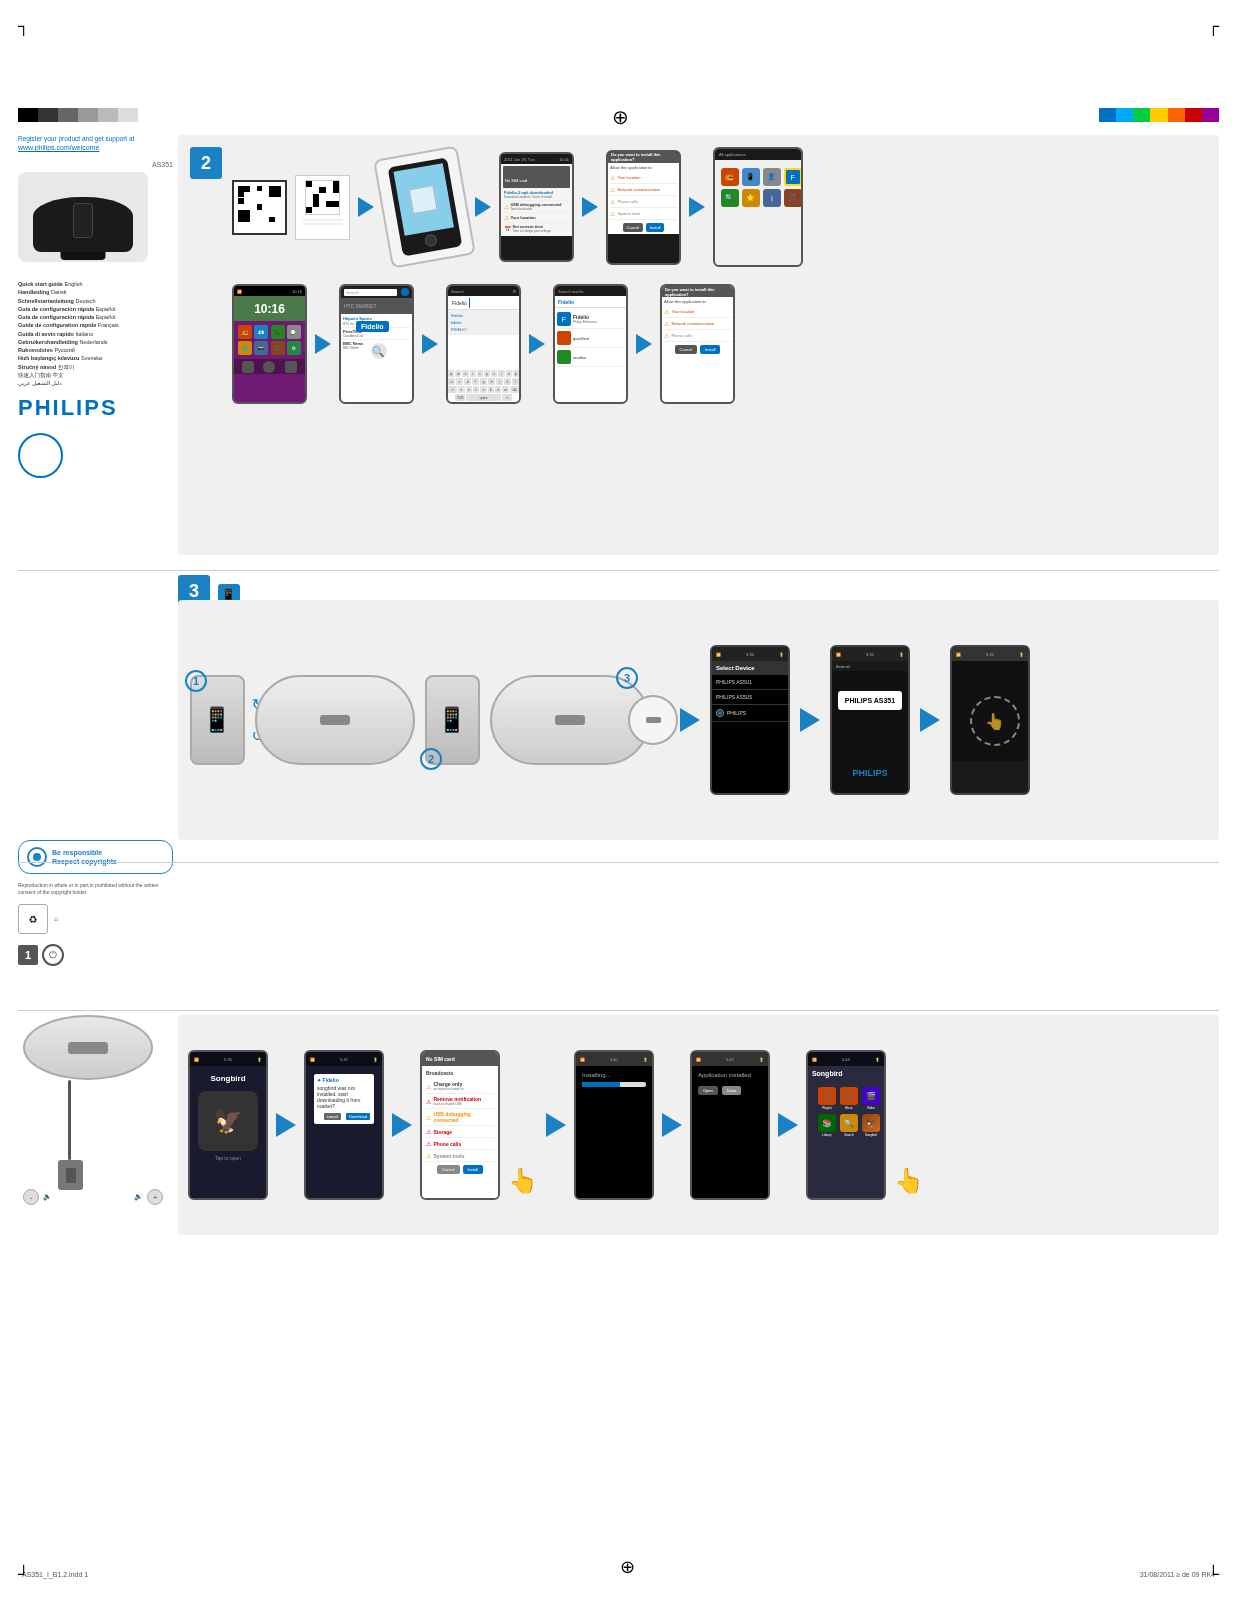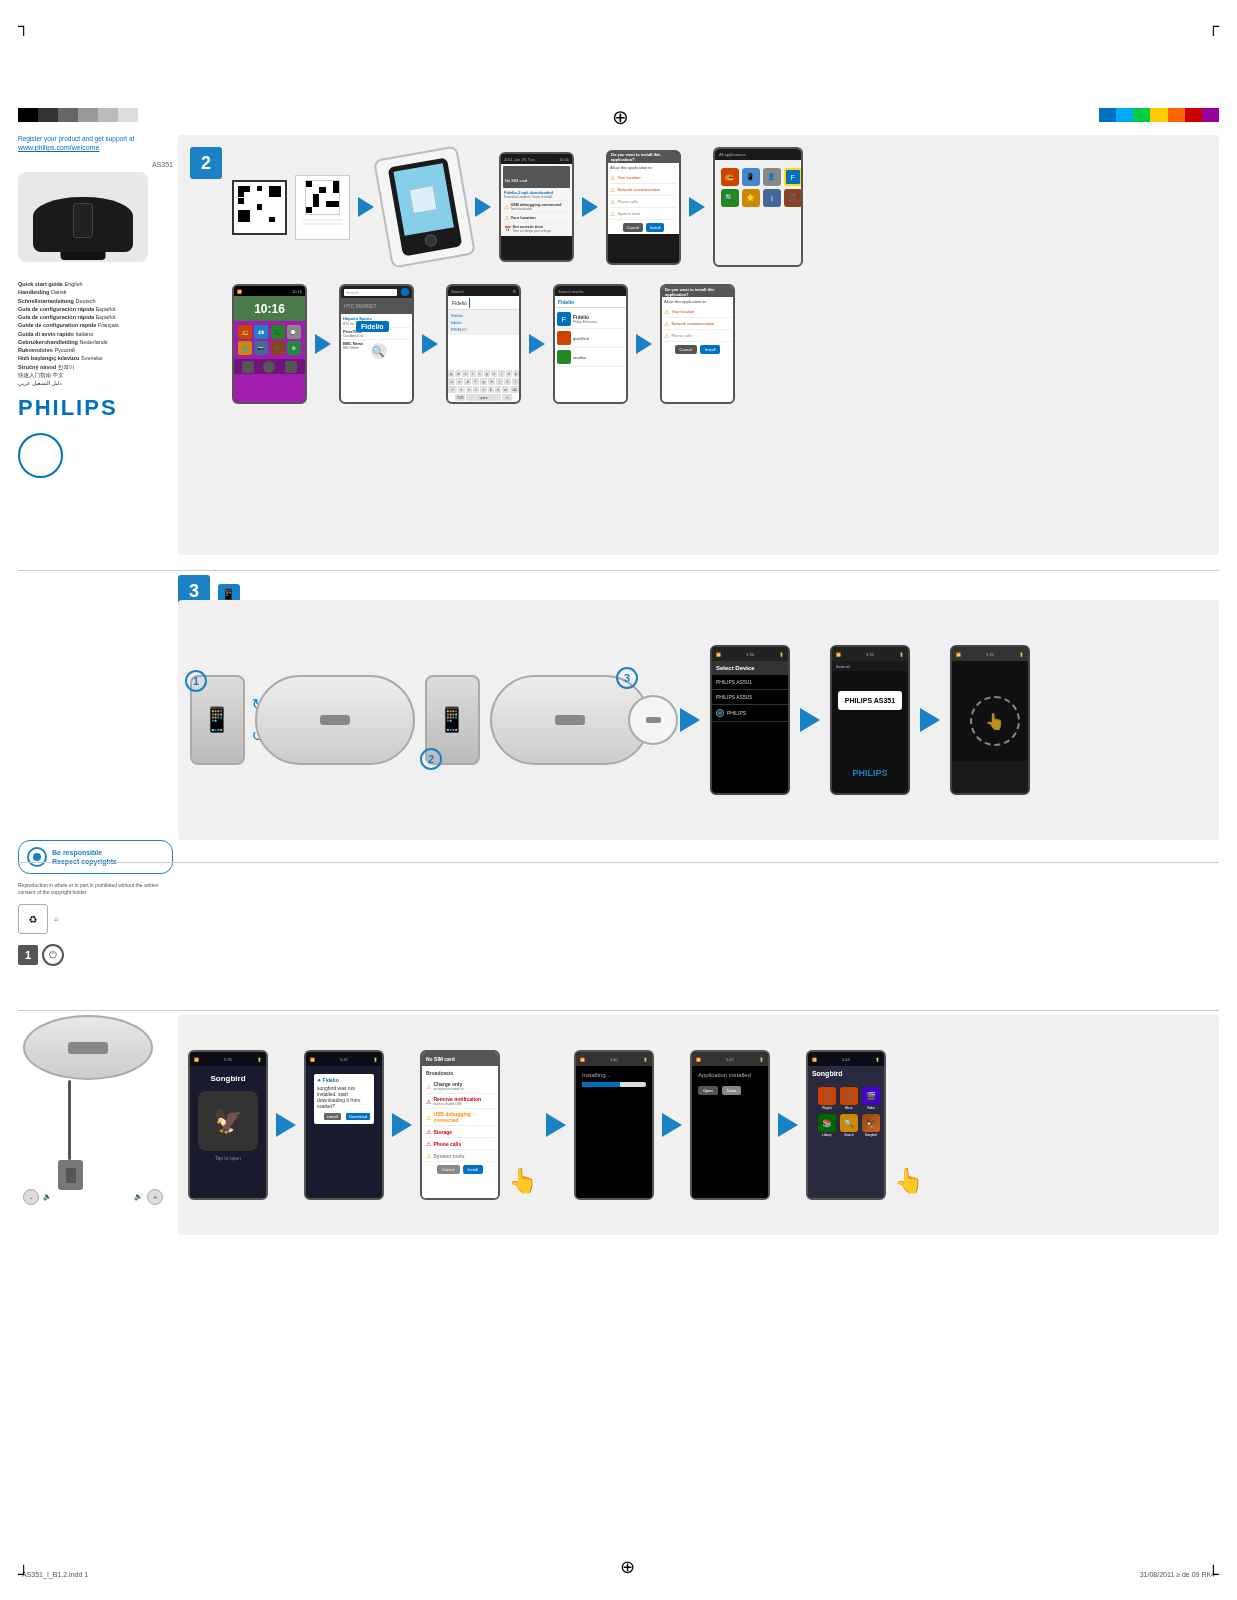--- a/index.html
+++ b/index.html
@@ -151,21 +151,21 @@
       border-radius: 6px;
       border: 2px solid #555;
       overflow: hidden;
       flex-shrink: 0;
       position: relative;
     }
 
     .phone-home-screen {
       width: 75px;
       height: 120px;
-      background: #a21caf;
+      background: #701a75;
       border-radius: 6px;
       border: 2px solid #555;
       overflow: hidden;
       flex-shrink: 0;
     }
     .phone-home-header {
       background: #000;
       height: 10px;
       display: flex;
       align-items: center;

